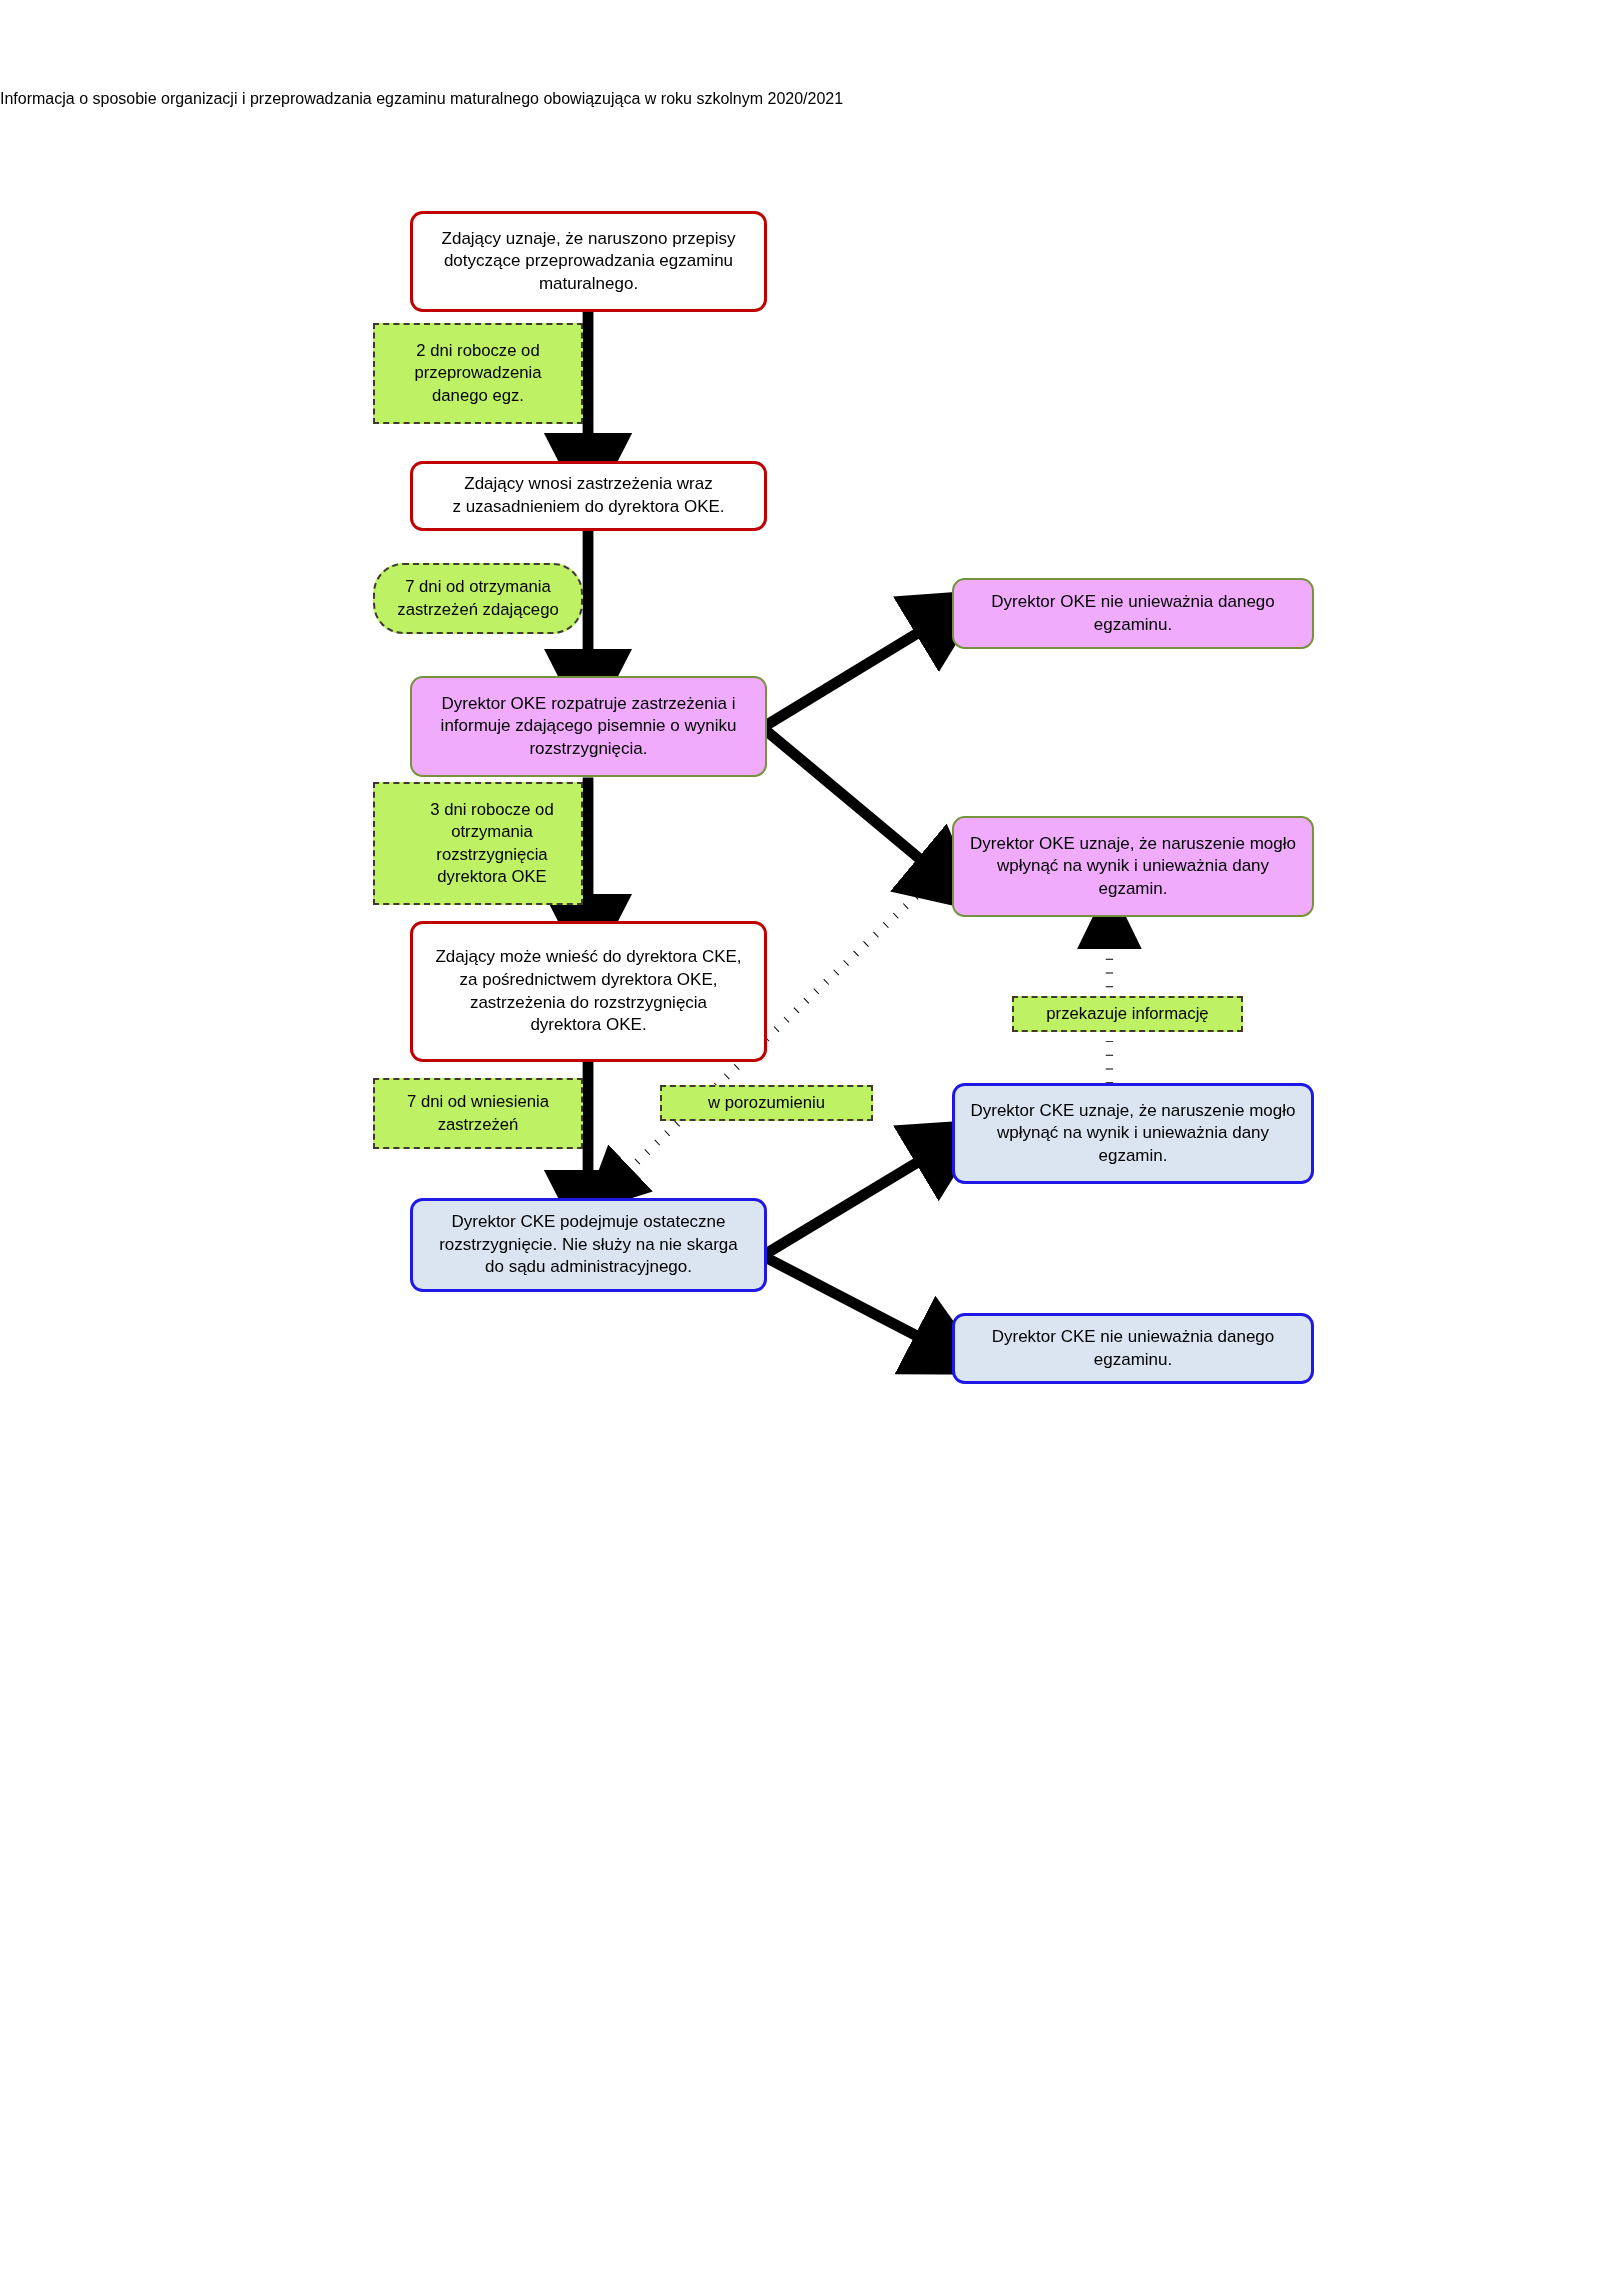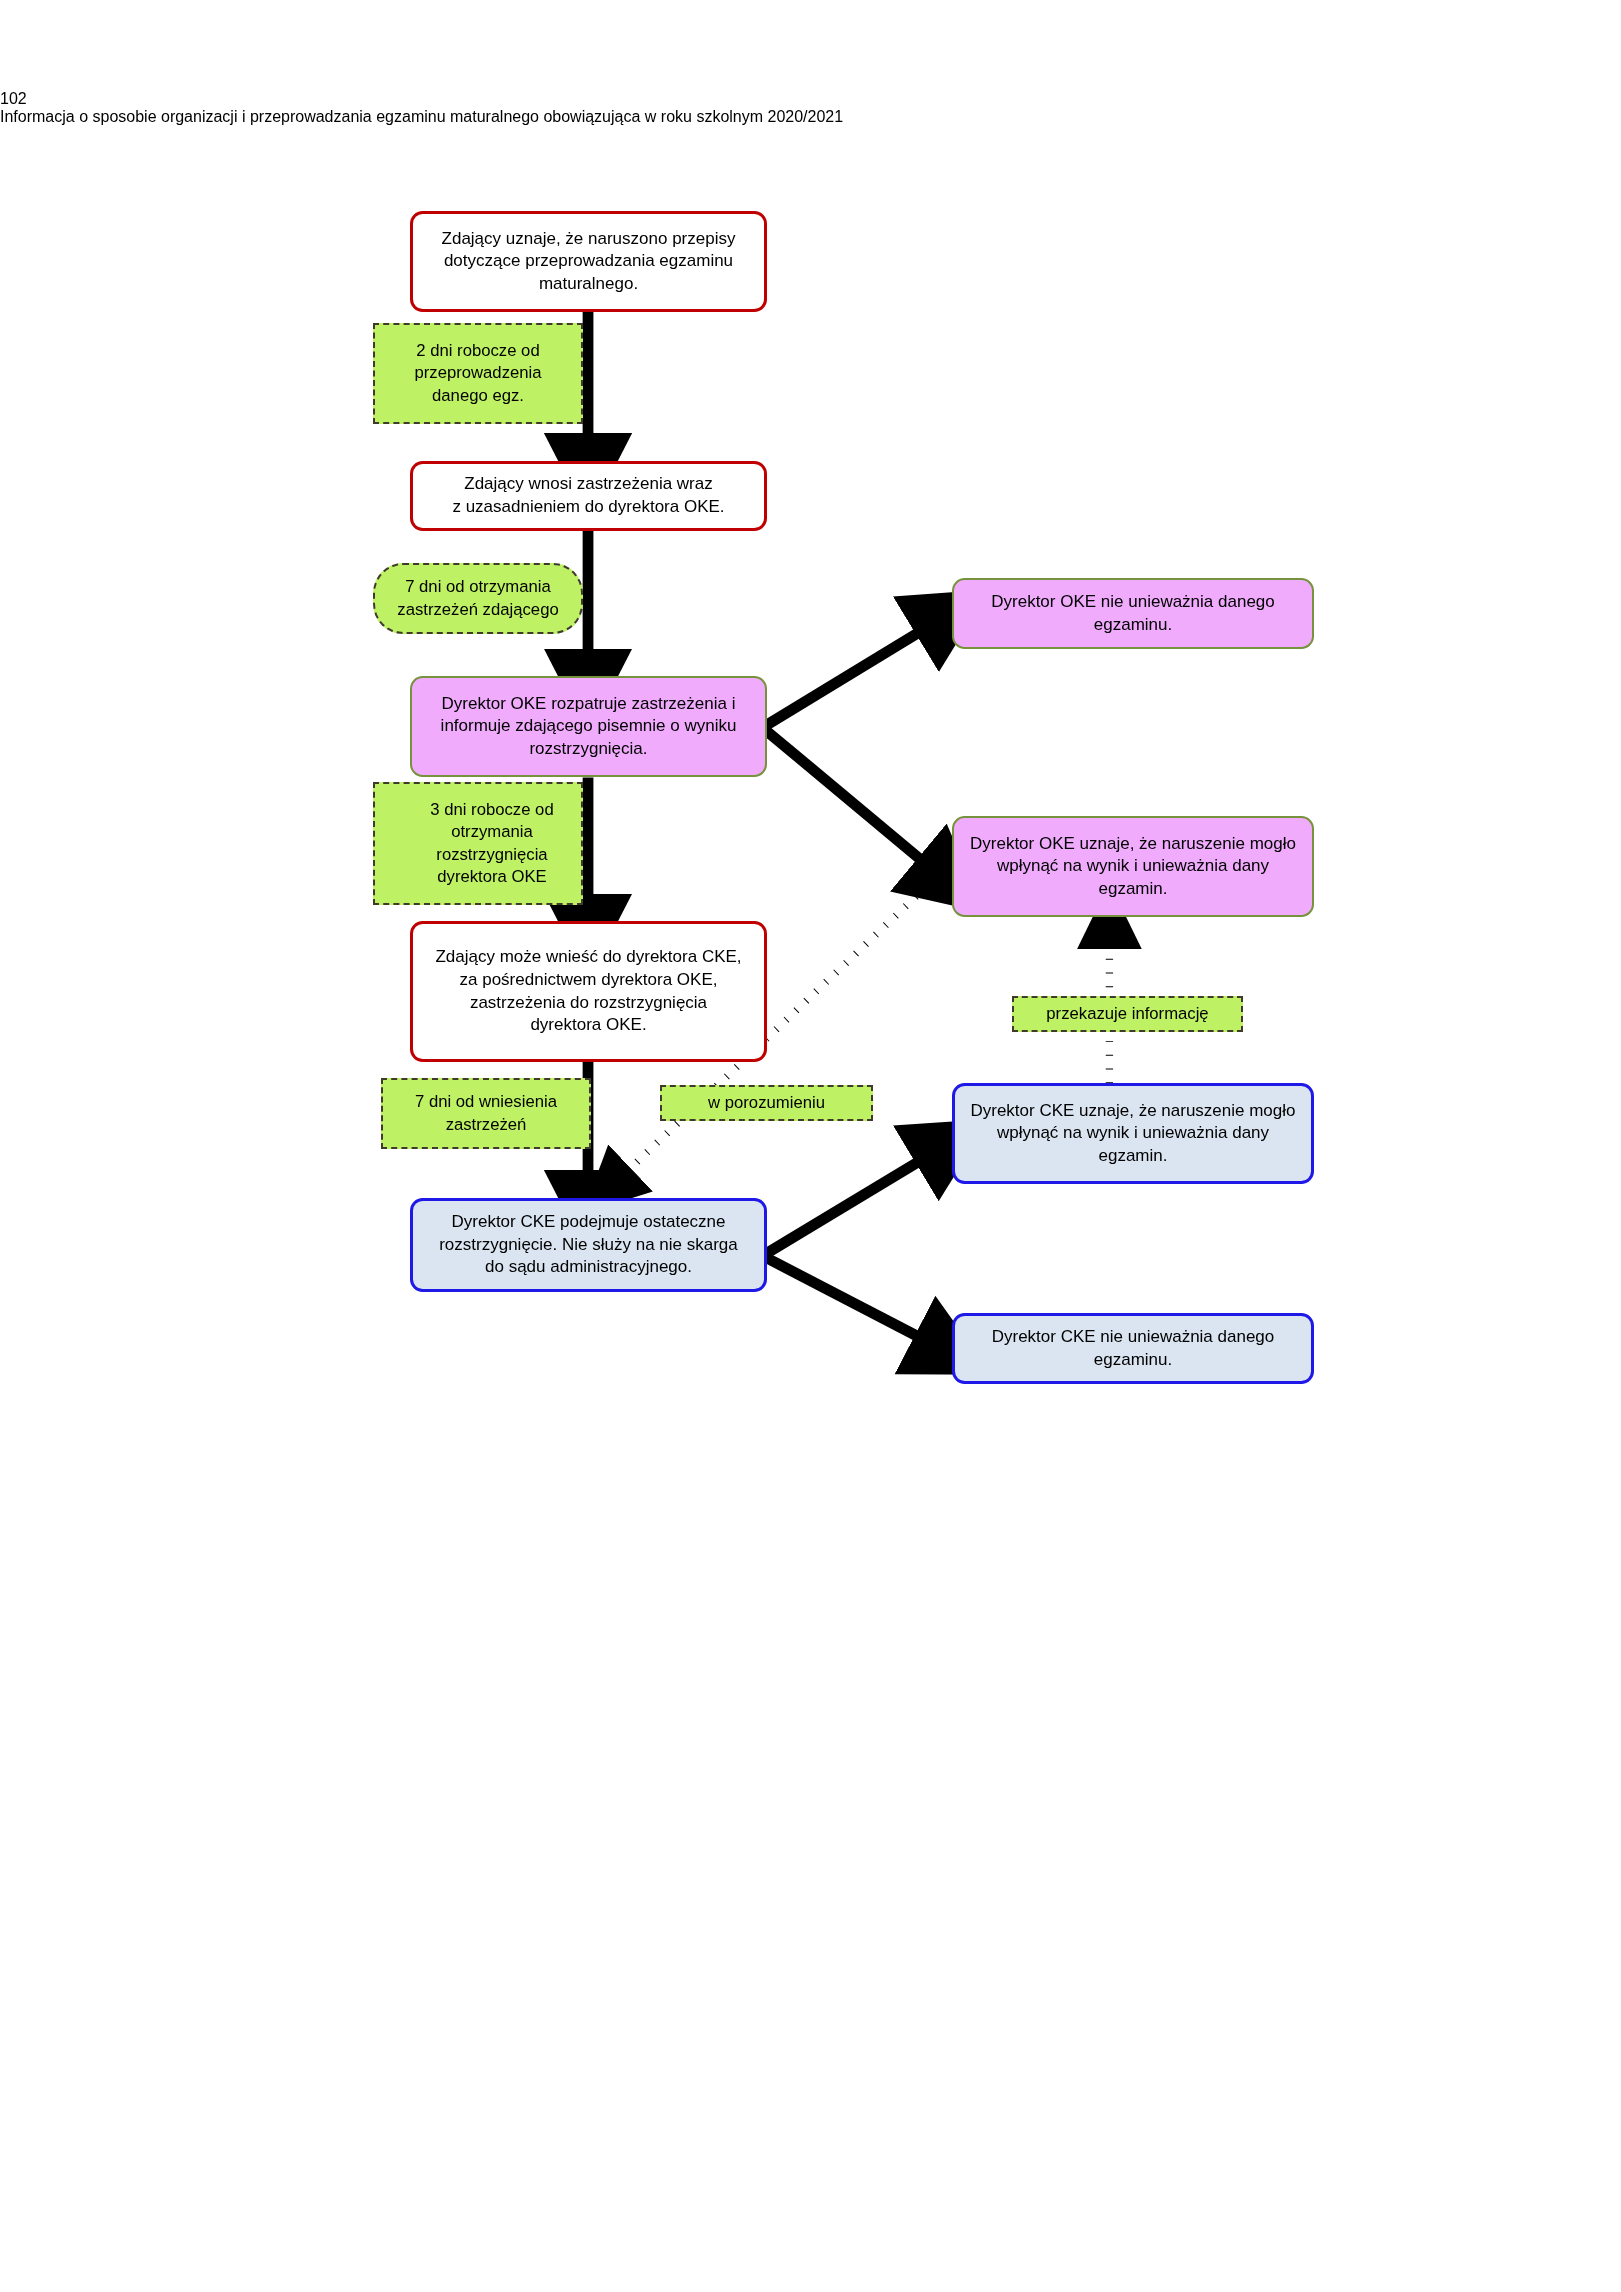--- a/index.html
+++ b/index.html
@@ -98,21 +98,20 @@
     padding: 0 4.9px;
     font-size: 16.7px;
     line-height: 1.32;
     white-space: pre-line;
   }
 </style>
 </head>
 <body>
 
 <div id="page-header">
-  <div>102</div>
   <div>Informacja o sposobie organizacji i przeprowadzania egzaminu maturalnego obowiązująca w roku szkolnym 2020/2021</div>
 </div>
 
 <div id="flowchart">
 
   <svg id="connector-layer" viewBox="0 0 1654 2339">
     <defs>
       <marker id="arrowSolid" markerWidth="9" markerHeight="9" refX="2.6" refY="4.5" orient="auto" markerUnits="strokeWidth">
         <path d="M0,0.4 L8,4.5 L0,8.6 z" fill="#000000"></path>
       </marker>
@@ -188,21 +187,21 @@
 dyrektora OKE</span>
   </div>
 
   <div class="node red" style="left:410px; top:921px; width:357px; height:141px;">
     <span class="node-label">Zdający może wnieść do dyrektora CKE,
 za pośrednictwem dyrektora OKE,
 zastrzeżenia do rozstrzygnięcia
 dyrektora OKE.</span>
   </div>
 
-  <div class="note" style="left:373px; top:1078px; width:210px; height:71px;margin-left:8px;">
+  <div class="note" style="left:373px; top:1078px; width:210px; height:71px;">
     <span class="node-label">7 dni od wniesienia
 zastrzeżeń</span>
   </div>
 
   <div class="note" style="left:1012px; top:996px; width:231px; height:36px;">
     <span class="node-label">przekazuje informację</span>
   </div>
 
   <div class="note" style="left:637px; top:1085px; width:213px; height:36px;margin-left:23px;">
     <span class="node-label">w porozumieniu</span>

